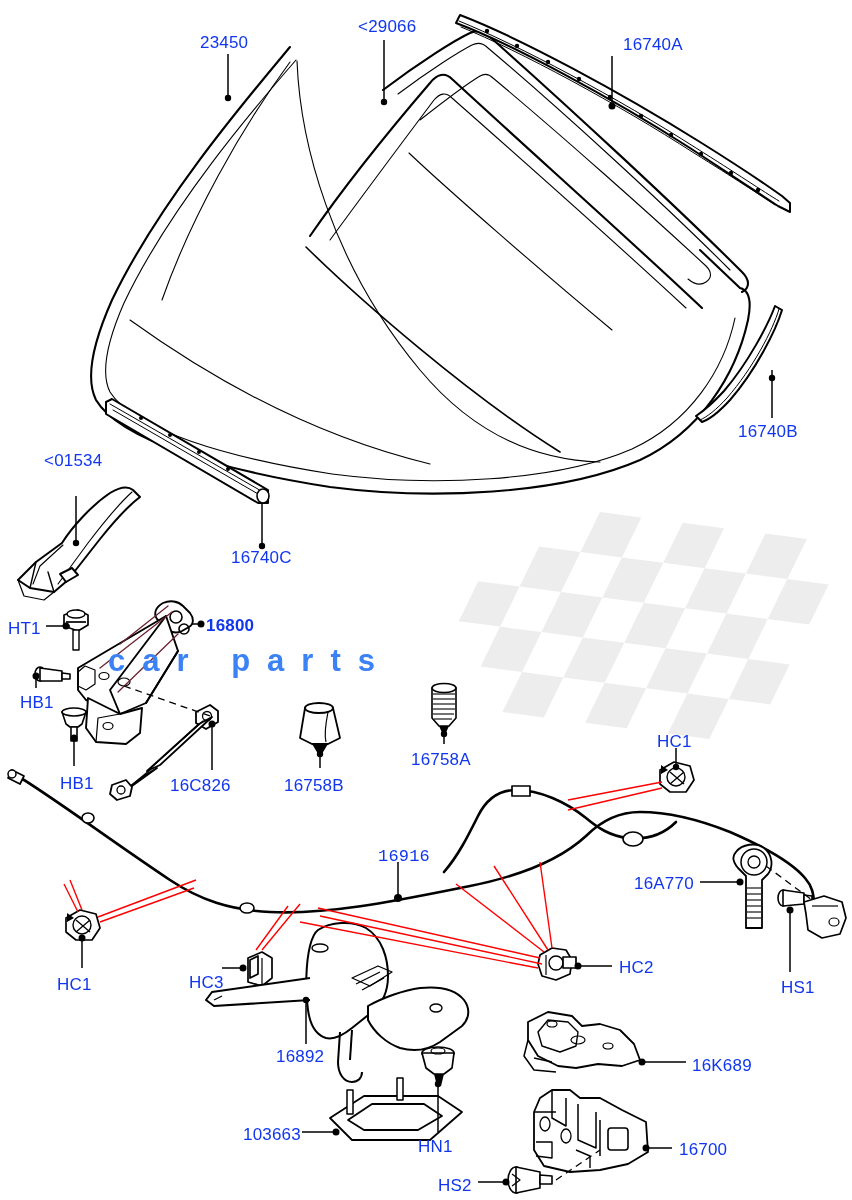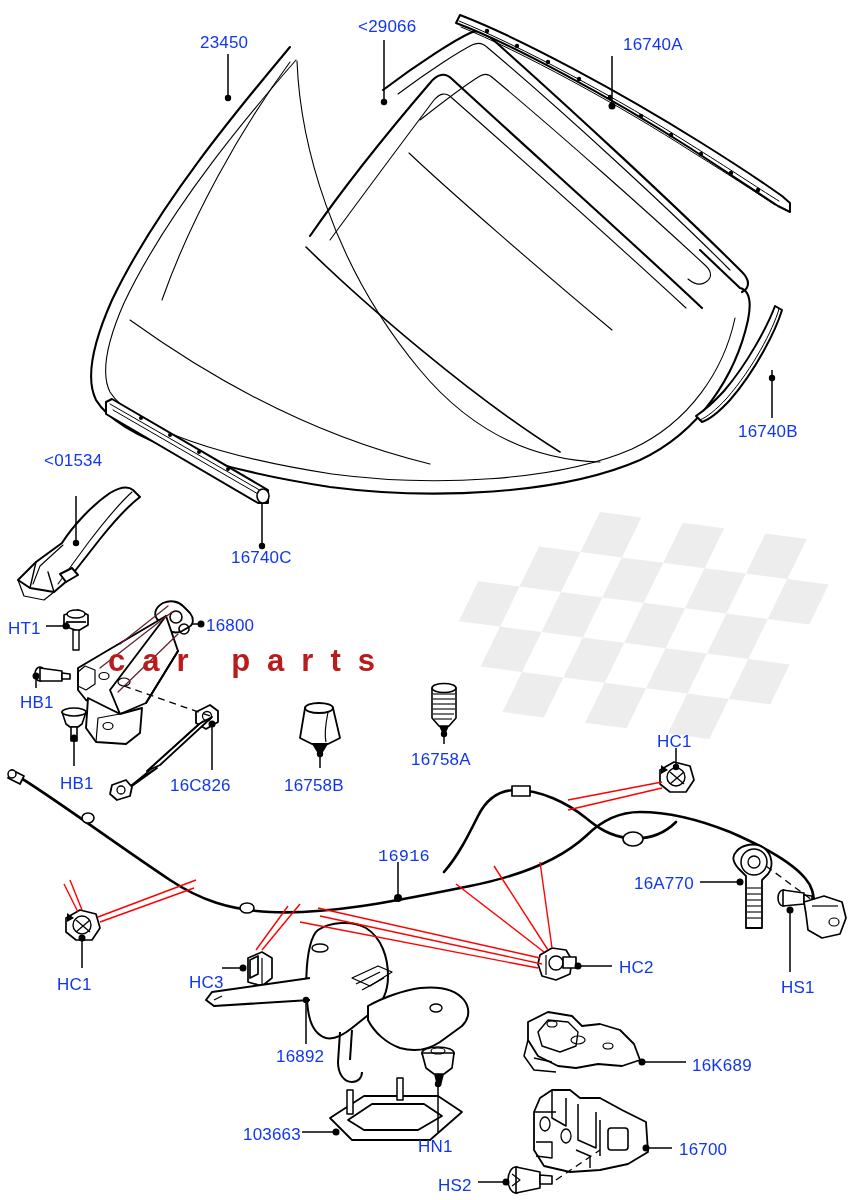--- a/index.html
+++ b/index.html
@@ -48,21 +48,21 @@
     white-space: nowrap;
     user-select: none;
   }
   .wm-carparts {
     position: absolute;
     left: 108px;
     top: 645px;
     font-family: "Liberation Sans", sans-serif;
     font-size: 31px;
     font-weight: bold;
-    color: #b91c1c;
+    color: #3b82f6;
     letter-spacing: 17px;
     line-height: 1;
     white-space: nowrap;
     user-select: none;
   }
 </style>
 </head>
 <body>
 
 <div id="diagram-root">
@@ -642,21 +642,21 @@
 
   <div class="wm-carparts">car parts</div>
 
   <div class="label" style="left:200px; top:34px;">23450</div>
   <div class="label" style="left:358px; top:18px;">&lt;29066</div>
   <div class="label" style="left:583px; top:36px;margin-left:40px;">16740A</div>
   <div class="label" style="left:738px; top:423px;">16740B</div>
   <div class="label" style="left:44px;  top:452px;text-align:center;">&lt;01534</div>
   <div class="label" style="left:231px; top:549px;">16740C</div>
   <div class="label" style="left:8px;   top:620px;">HT1</div>
-  <div class="label" style="left:206px; top:617px;">16800</div>
+  <div class="label" style="left:206px; top:617px;font-weight:bold;">16800</div>
   <div class="label" style="left:20px;  top:694px;">HB1</div>
   <div class="label" style="left:60px;  top:775px;">HB1</div>
   <div class="label" style="left:170px; top:777px;">16C826</div>
   <div class="label" style="left:284px; top:777px;">16758B</div>
   <div class="label" style="left:411px; top:751px;">16758A</div>
   <div class="label" style="left:657px; top:733px;">HC1</div>
   <div class="label" style="left:634px; top:875px;">16A770</div>
   <div class="label" style="left:781px; top:979px;">HS1</div>
   <div class="label" style="left:378px; top:848px;font-family:Liberation Mono, monospace;">16916</div>
   <div class="label" style="left:57px;  top:976px;">HC1</div>

